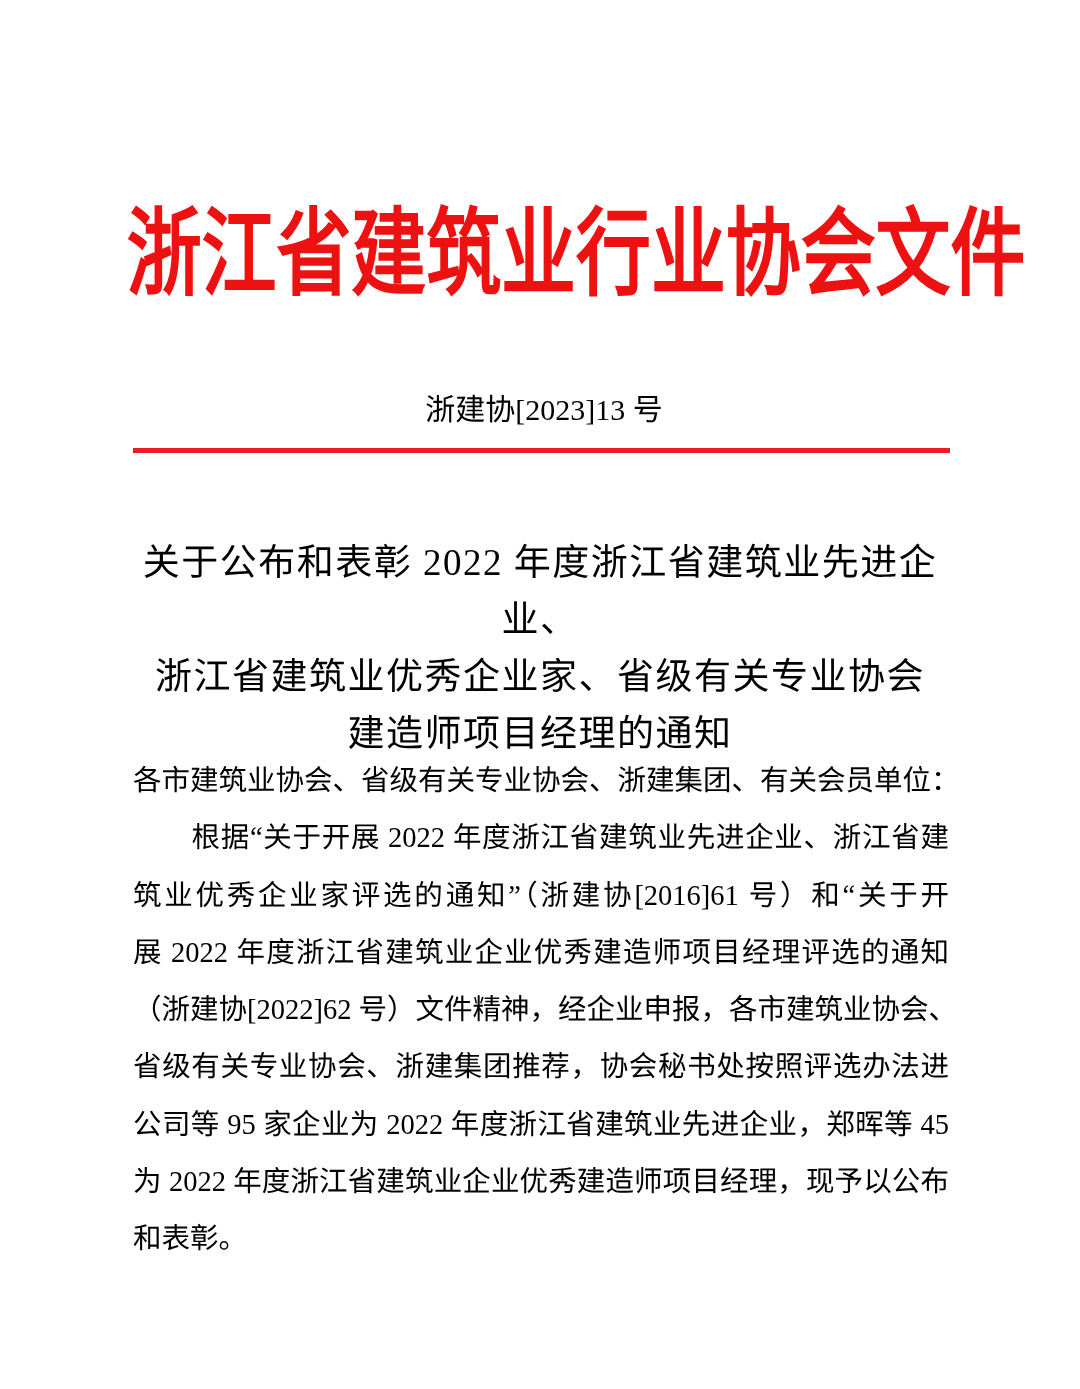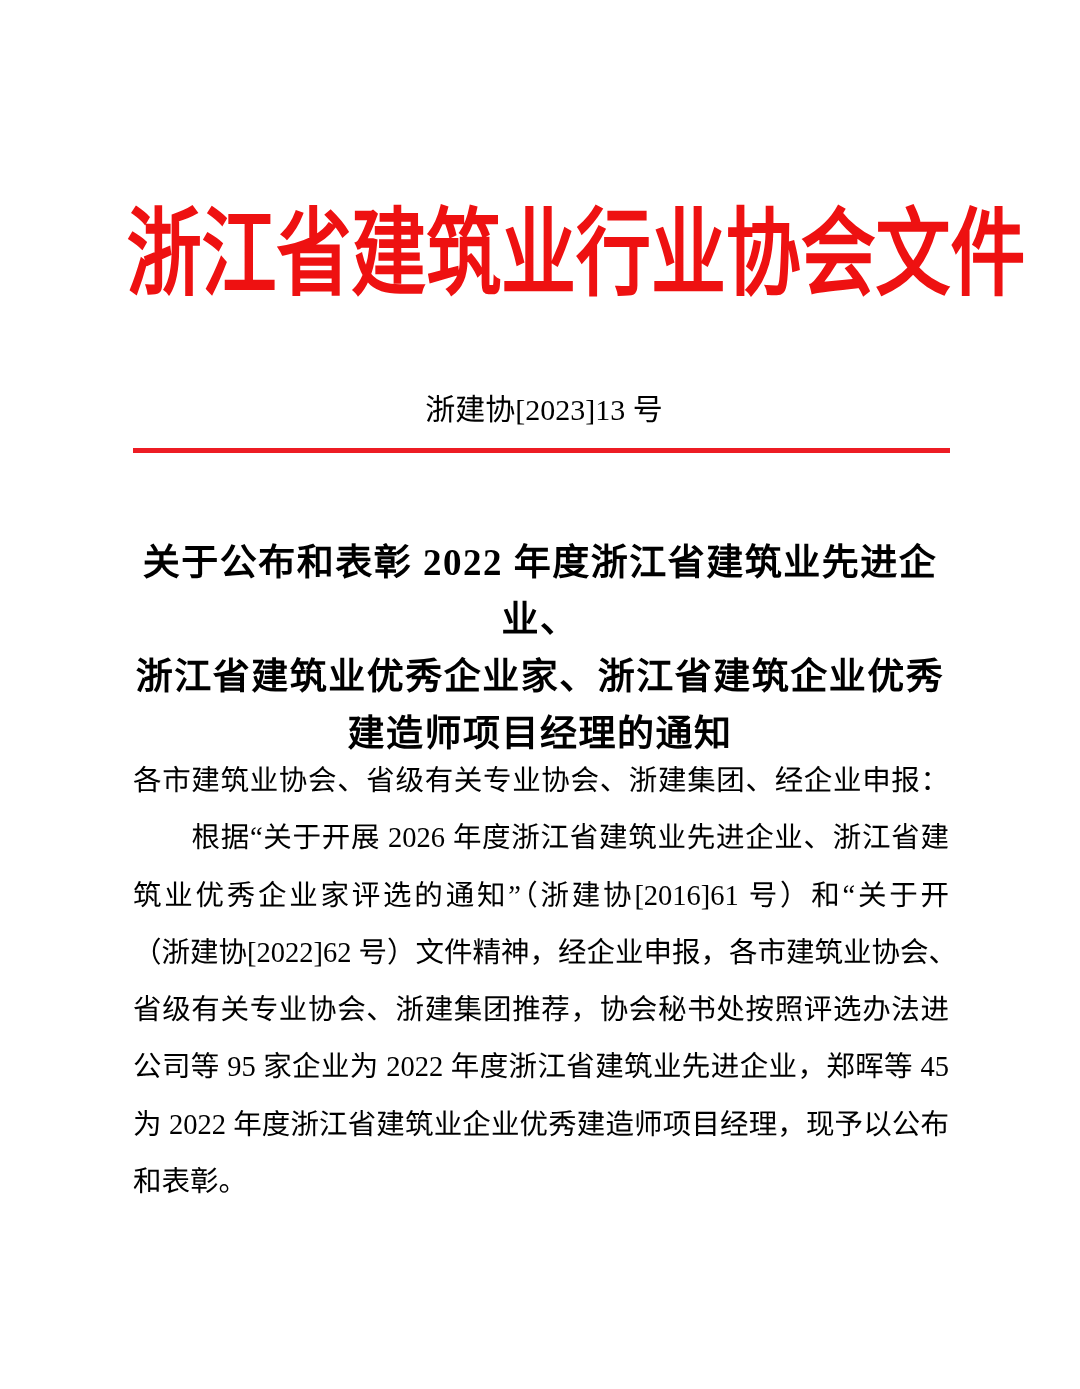--- a/index.html
+++ b/index.html
@@ -55,21 +55,21 @@
     height: 5px;
     background: var(--divider-red, #ed1c24);
   }
   
   .notice-title {
     position: absolute;
     top: 534px;
     left: 128px;
     width: 824px;
     text-align: center;
-    font-weight: 700;
+    font-weight: 400;
     font-size: 37px;
     line-height: 57px;
     letter-spacing: 1.5px;
   }
   
   .body-text {
     position: absolute;
     top: 752px;
     left: 133px;
     width: 816px;
@@ -96,28 +96,29 @@
   <div class="letterhead">
     <span class="letterhead-text">浙江省建筑业行业协会文件</span>
   </div>
 
   <div class="doc-number">浙建协[2023]13 号</div>
 
   <div class="red-rule"></div>
 
   <div class="notice-title">
     <div>关于公布和表彰 2022 年度浙江省建筑业先进企业、</div>
-    <div>浙江省建筑业优秀企业家、浙江省建筑企业优秀</div>
+    <div>浙江省建筑业优秀企业家、省级有关专业协会</div>
     <div>建造师项目经理的通知</div>
   </div>
 
   <div class="body-text">
-    <span class="body-line">各市建筑业协会、省级有关专业协会、浙建集团、经企业申报：</span>
-    <span class="body-line">　　根据“关于开展 2026 年度浙江省建筑业先进企业、浙江省建</span>
+    <span class="body-line">各市建筑业协会、省级有关专业协会、浙建集团、有关会员单位：</span>
+    <span class="body-line">　　根据“关于开展 2022 年度浙江省建筑业先进企业、浙江省建</span>
     <span class="body-line">筑业优秀企业家评选的通知”（浙建协[2016]61 号）和“关于开</span>
+    <span class="body-line">展 2022 年度浙江省建筑业企业优秀建造师项目经理评选的通知</span>
     <span class="body-line">（浙建协[2022]62 号）文件精神，经企业申报，各市建筑业协会、</span>
     <span class="body-line">省级有关专业协会、浙建集团推荐，协会秘书处按照评选办法进</span>
     <span class="body-line">公司等 95 家企业为 2022 年度浙江省建筑业先进企业，郑晖等 45</span>
     <span class="body-line">为 2022 年度浙江省建筑业企业优秀建造师项目经理，现予以公布</span>
     <span class="body-line last-line">和表彰。</span>
   </div>
 
 </div>
 
 </body></html>

